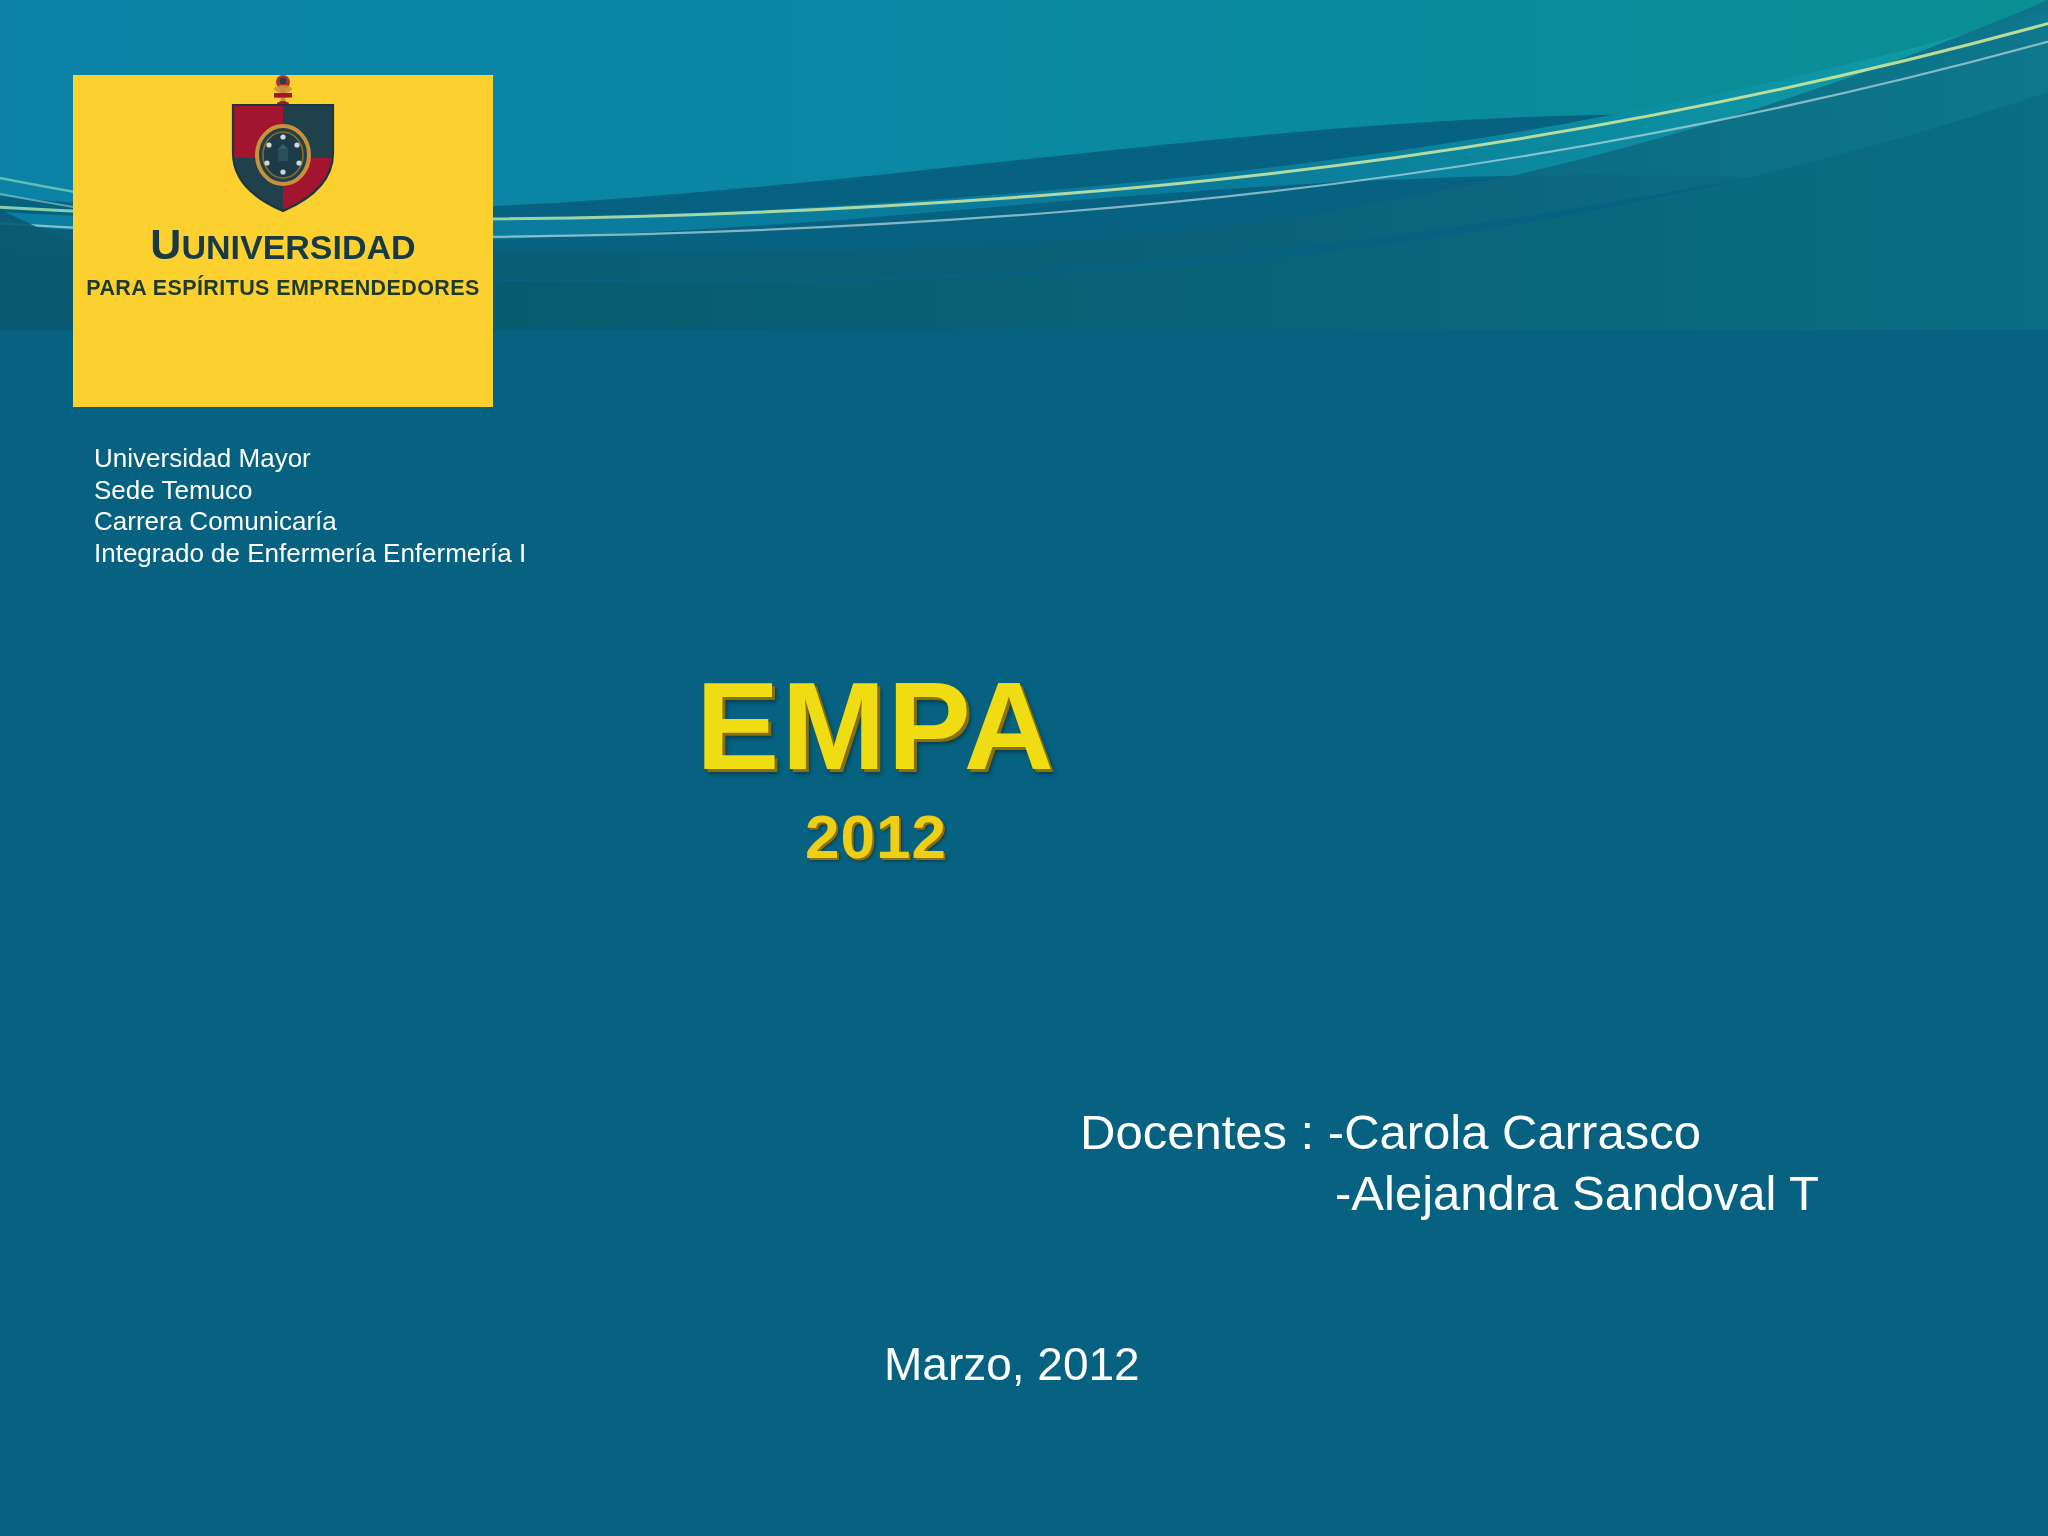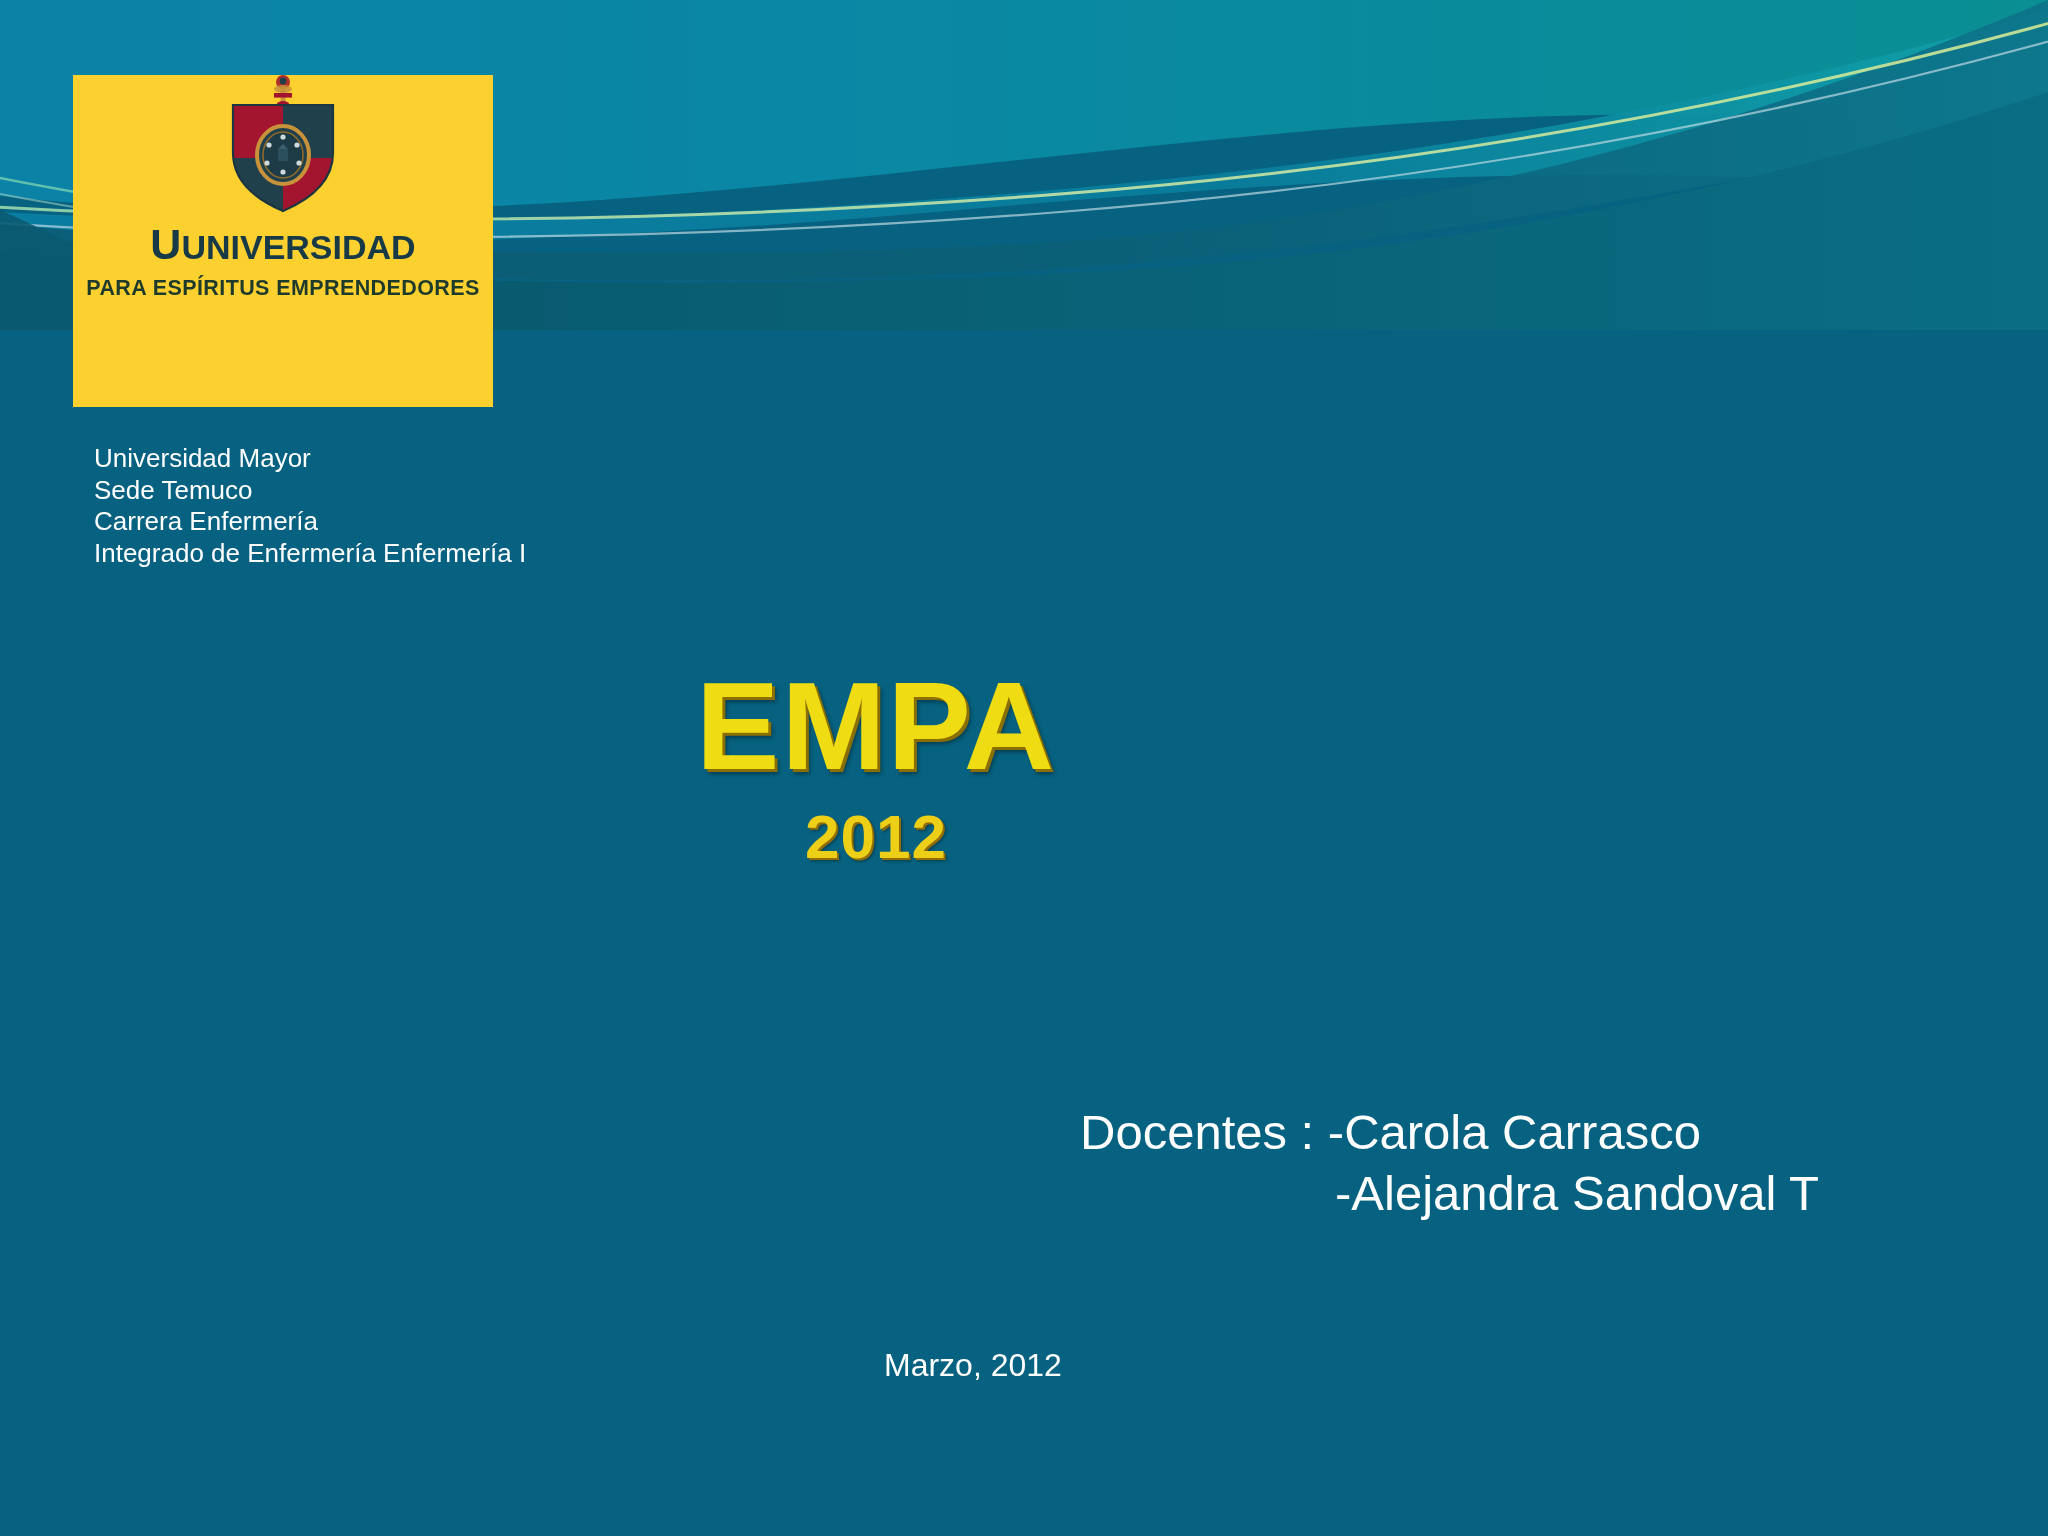--- a/index.html
+++ b/index.html
@@ -139,23 +139,22 @@
     padding-left: 255px;
   }
 
   
   .date {
     position: absolute;
     left: 884px;
     top: 1337px;
     color: #ffffff;
     font-family: "Liberation Sans", sans-serif;
-    font-size: 32px;
+    font-size: 46px;
     white-space: nowrap;
-    margin-top: 10px;
   }
 </style>
 </head>
 <body>
 
 <div class="slide">
 
   <div class="wave-layer">
     <svg width="2048" height="330" viewBox="0 0 2048 330" xmlns="http://www.w3.org/2000/svg">
       <defs>
@@ -251,21 +250,21 @@
 
     <div class="logo-word-1">
       <span>U</span><span class="small">UNIVERSIDAD</span>
     </div>
     <div class="logo-tag">PARA ESPÍRITUS EMPRENDEDORES</div>
   </div>
 
   <div class="inst-block">
     <div>Universidad Mayor</div>
     <div>Sede Temuco</div>
-    <div>Carrera Enfermería</div>
+    <div>Carrera Comunicaría</div>
     <div>Integrado de Enfermería Enfermería I</div>
   </div>
 
   <div class="title-wrap">
     <div class="empa">EMPA</div>
     <div class="year">2012</div>
   </div>
 
   <div class="docentes">
     <span>Docentes : -Carola Carrasco</span>

